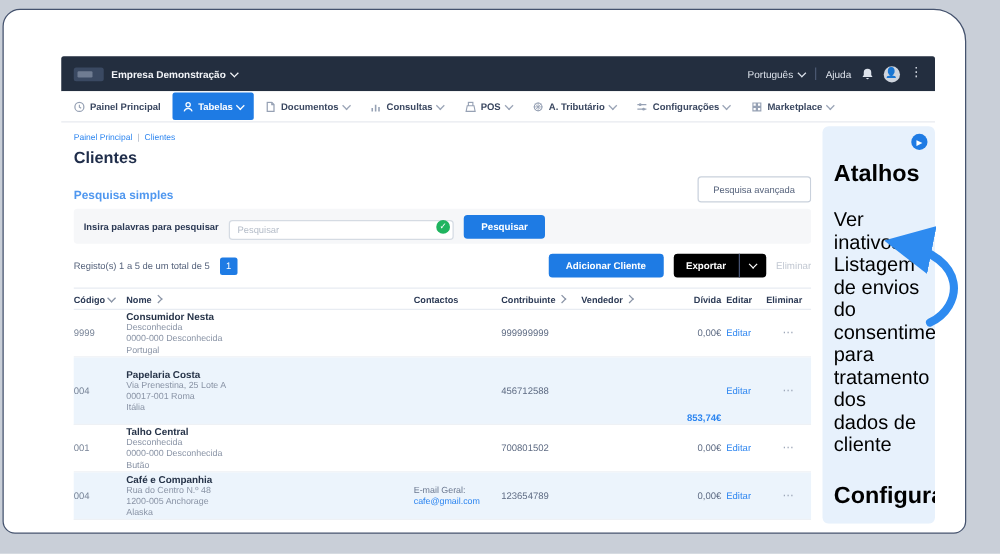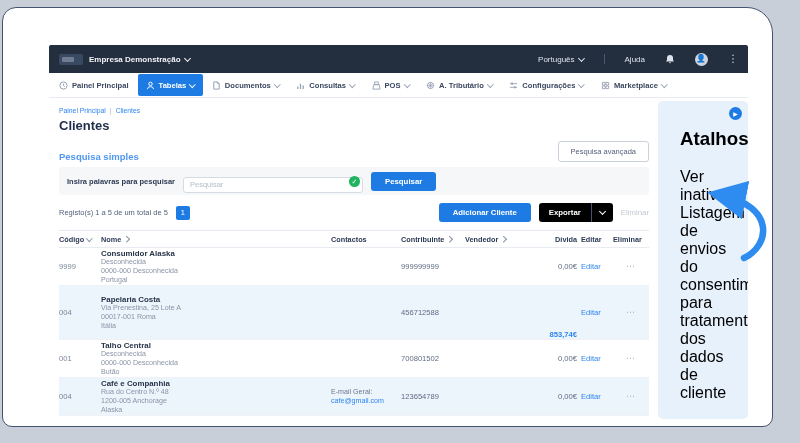--- a/index.html
+++ b/index.html
@@ -19,21 +19,21 @@
   
   .topbar{
     height:28px;background:#232e3f;border-radius:2px 2px 0 0;
     display:flex;align-items:center;justify-content:space-between;
     padding:0 10px;box-sizing:border-box;color:#fff;
   }
   .tb-left{display:flex;align-items:center;gap:6px;}
   .logo{width:24px;height:11px;background:#3a4962;border-radius:2px;position:relative;flex:0 0 auto;}
   .logo::after{content:"";position:absolute;left:3px;top:3px;width:12px;height:5px;background:#9aa6ba;border-radius:1px;opacity:.55;}
   .company{font-size:8px;font-weight:bold;color:#f2f4f8;display:flex;align-items:center;gap:4px;}
-  .tb-right{display:flex;align-items:center;gap:20px;font-size:8px;color:#dde3ec;}
+  .tb-right{display:flex;align-items:center;gap:8px;font-size:8px;color:#dde3ec;}
   .tb-divider{width:1px;height:10px;background:#4a5770;}
   .chev{display:inline-block;width:4px;height:4px;border-right:1.2px solid currentColor;border-bottom:1.2px solid currentColor;transform:rotate(45deg);margin-bottom:2px;}
   .avatar{width:13px;height:13px;border-radius:50%;background:#cfd5de;display:flex;align-items:center;justify-content:center;color:#39465e;font-size:8px;line-height:1;}
   .vdots{font-size:10px;color:#dde3ec;letter-spacing:0;line-height:1;}
 
   
   .menubar{
     height:25px;background:#ffffff;border-bottom:1px solid #e7eaf0;
     display:flex;align-items:stretch;gap:1px;padding:0 2px;box-sizing:border-box;
   }
@@ -123,21 +123,21 @@
   .cell-contact{font-size:7.1px;line-height:9px;color:#6b7890;}
   .cell-contact .mail{color:#2e86f0;cursor:pointer;}
   .cell-debt{text-align:right;color:#5f6c84;}
   .cell-debt.blue{color:#2e86f0;font-weight:bold;margin-top:44px;}
   .link{color:#2e86f0;cursor:pointer;}
   .more{color:#9aa4b6;text-align:center;cursor:pointer;font-size:9px;letter-spacing:1px;line-height:1;}
 
   
   aside{
     width:90px;flex:0 0 90px;background:#e7f1fc;border-radius:5px;
-    box-sizing:border-box;padding:8px 22px;position:relative;overflow:hidden;height:318px;margin-top:3px;
+    box-sizing:border-box;padding:8px 9px;position:relative;overflow:hidden;height:318px;margin-top:3px;
   }
   .aside-fab{
     position:absolute;top:6px;right:6px;width:13px;height:13px;border-radius:50%;
     background:#1e7be4;color:#fff;font-size:6px;display:flex;align-items:center;justify-content:center;cursor:pointer;
   }
 
   
   .arrow-overlay{position:absolute;left:698px;top:178px;pointer-events:none;}
 </style>
 </head>
@@ -322,21 +322,21 @@
                 <span>Editar</span>
               </span>
             <span class="th">
                 <span>Eliminar</span>
               </span>
           </div>
 
           <div class="trow tr">
             <span class="cell-code">9999</span>
             <span class="cell-name">
-              <div class="nm">Consumidor Alaska</div>
+              <div class="nm">Consumidor Nesta</div>
               <div class="ad">Desconhecida</div>
               <div class="ad">0000-000 Desconhecida</div>
               <div class="ad">Portugal</div>
             </span>
             <span class="cell-contact"></span>
             <span>999999999</span>
             <span></span>
             <span class="cell-debt">0,00€</span>
             <span class="link">Editar</span>
             <span class="more">⋯</span>

